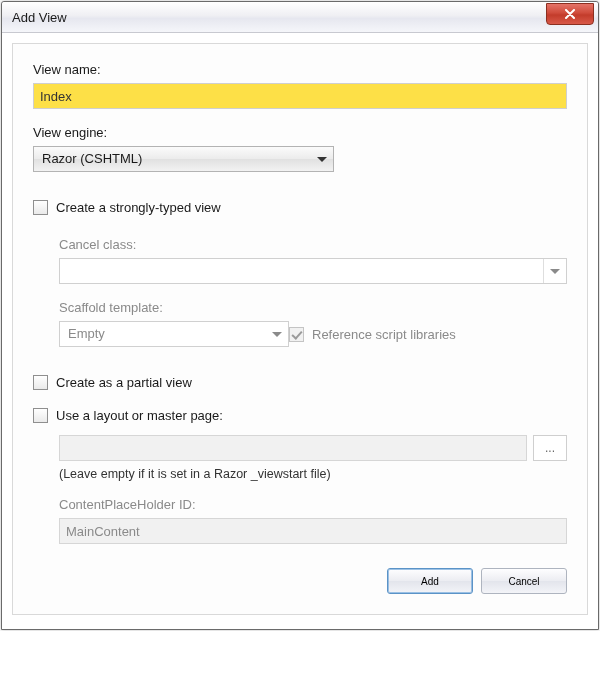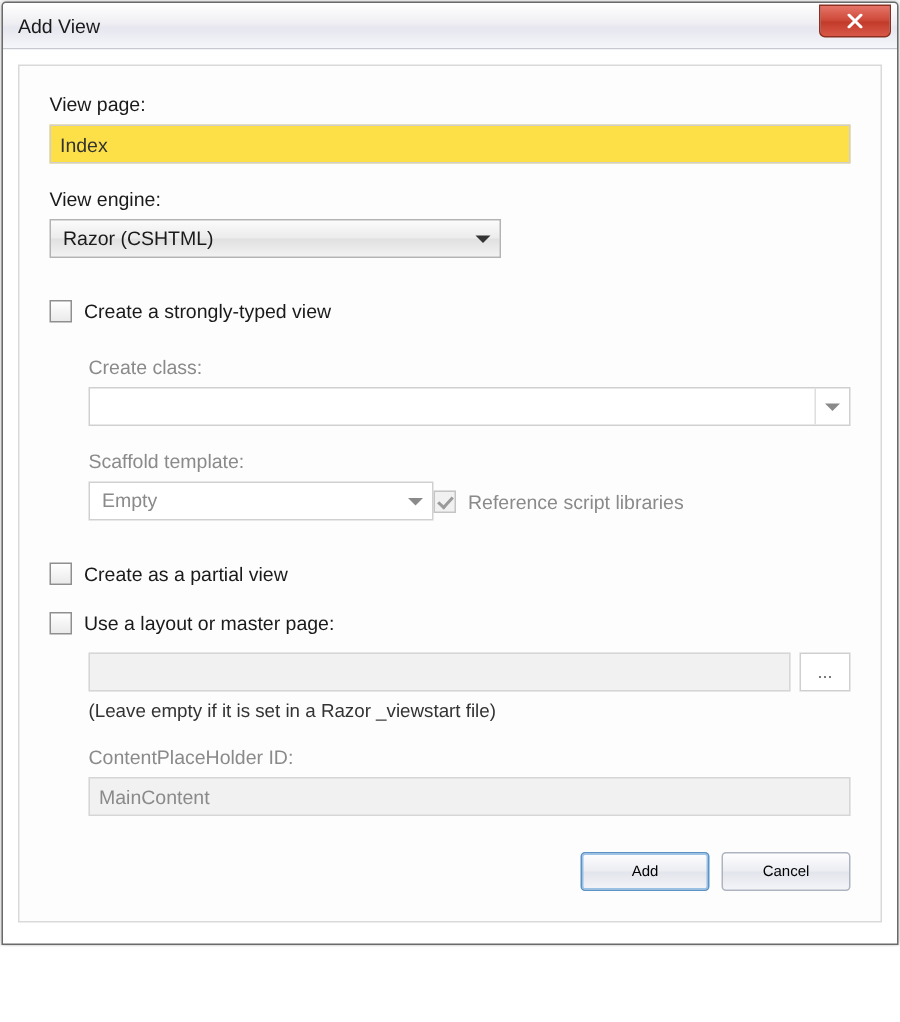--- a/index.html
+++ b/index.html
@@ -49,42 +49,42 @@
     <div class="close-btn">
       <svg width="12" height="10" viewBox="0 0 12 10">
           <path d="M2 1 L10 9 M10 1 L2 9" stroke="#fff" stroke-width="2" fill="none" stroke-linecap="round"></path>
         </svg>
     </div>
   </div>
 
   <div class="body">
     <div class="panel">
 
-      <label class="lbl">View page:</label>
+      <label class="lbl">View name:</label>
       <input class="txt" type="text" value="Index" style="">
 
       <div class="spacer"></div>
       <label class="lbl">View engine:</label>
       <div class="combo" style="width:301px">
         <div class="val">Razor (CSHTML)</div>
         <div class="arrow">
             <div class="tri"></div>
           </div>
       </div>
 
       <div style="height:22px"></div>
 
       <div class="chk-row">
         <div class="chk"></div>
         <span>Create a strongly-typed view</span>
       </div>
 
       <div class="sub">
         <div class="spacer"></div>
-        <label class="lbl muted">Create class:</label>
+        <label class="lbl muted">Cancel class:</label>
         <div class="combo flat disabled">
           <div class="val"></div>
           <div class="arrow">
               <div class="tri dim"></div>
             </div>
         </div>
 
         <div class="spacer"></div>
         <label class="lbl muted">Scaffold template:</label>
         <div style="display:flex;align-items:center">

